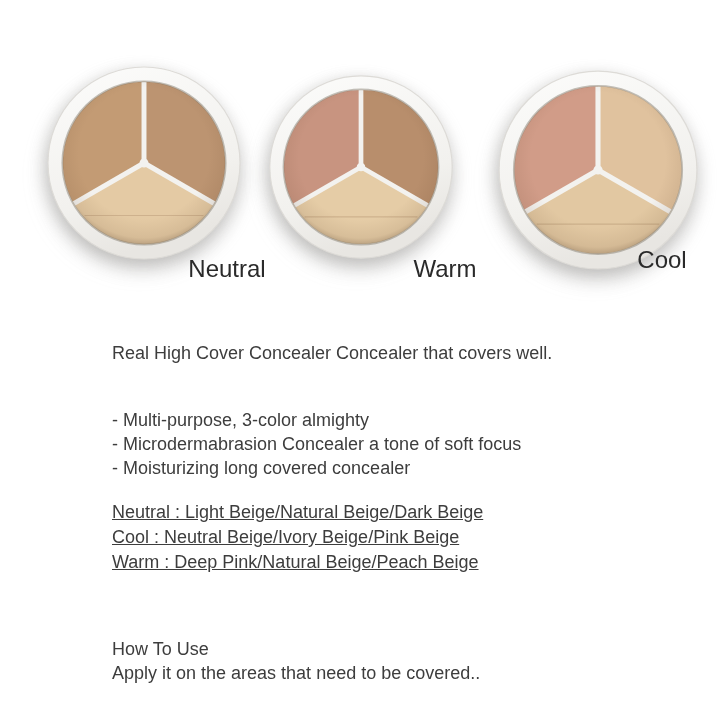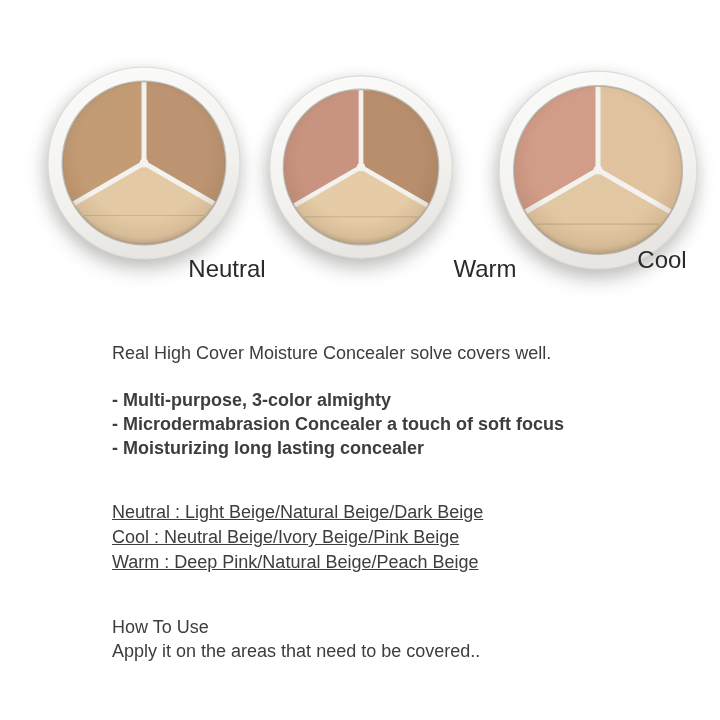--- a/index.html
+++ b/index.html
@@ -25,23 +25,23 @@
   }
   .copy {
     position: absolute;
     left: 112px;
     font-size: 18px;
     color: #3d3d3d;
     white-space: nowrap;
   }
   .copy .line { display: block; }
   .desc-block   { top: 341px; line-height: 24px; }
-  .feat-block   { top: 388px; line-height: 24px; font-weight: bold; }
+  .feat-block   { top: 408px; line-height: 24px; }
   .shade-block  { top: 500px; line-height: 25px; text-decoration: underline; }
-  .howto-block  { top: 615px; line-height: 24px; }
+  .howto-block  { top: 637px; line-height: 24px; }
 </style>
 </head>
 <body>
 
 <div class="stage">
 
   <svg width="0" height="0" style="position:absolute" aria-hidden="true">
     <defs>
       <linearGradient id="rimGrad" x1="0" y1="0" x2="0.3" y2="1">
         <stop offset="0" stop-color="#fcfcfb"></stop>
@@ -98,29 +98,29 @@
       <line x1="100" y1="100" x2="100" y2="18"></line>
       <line x1="100" y1="100" x2="29" y2="141"></line>
       <line x1="100" y1="100" x2="171" y2="141"></line>
     </g>
     <circle cx="100" cy="100" r="4.5" fill="#f3f2ef"></circle>
     <circle cx="100" cy="100" r="82" fill="url(#innerShade)"></circle>
     <circle cx="100" cy="100" r="82.5" fill="none" stroke="rgba(125,115,100,0.45)" stroke-width="1.8"></circle>
   </svg>
 
   <div class="palette-label" style="left:227px; top:255px;">Neutral</div>
-  <div class="palette-label" style="left:445px; top:255px;margin-left:40px;">Warm</div>
+  <div class="palette-label" style="left:445px; top:255px;">Warm</div>
   <div class="palette-label" style="left:662px; top:246px;text-align:right;">Cool</div>
 
-  <div class="copy desc-block">Real High Cover Moisture Concealer solve covers well.</div>
+  <div class="copy desc-block">Real High Cover Concealer Concealer that covers well.</div>
 
   <div class="copy feat-block">
     <span class="line">- Multi-purpose, 3-color almighty</span>
-    <span class="line">- Microdermabrasion Concealer a touch of soft focus</span>
-    <span class="line">- Moisturizing long lasting concealer</span>
+    <span class="line">- Microdermabrasion Concealer a tone of soft focus</span>
+    <span class="line">- Moisturizing long covered concealer</span>
   </div>
 
   <div class="copy shade-block">
     <span class="line">Neutral : Light Beige/Natural Beige/Dark Beige</span>
     <span class="line">Cool : Neutral Beige/Ivory Beige/Pink Beige</span>
     <span class="line">Warm : Deep Pink/Natural Beige/Peach Beige</span>
   </div>
 
   <div class="copy howto-block">
     <span class="line">How To Use</span>

